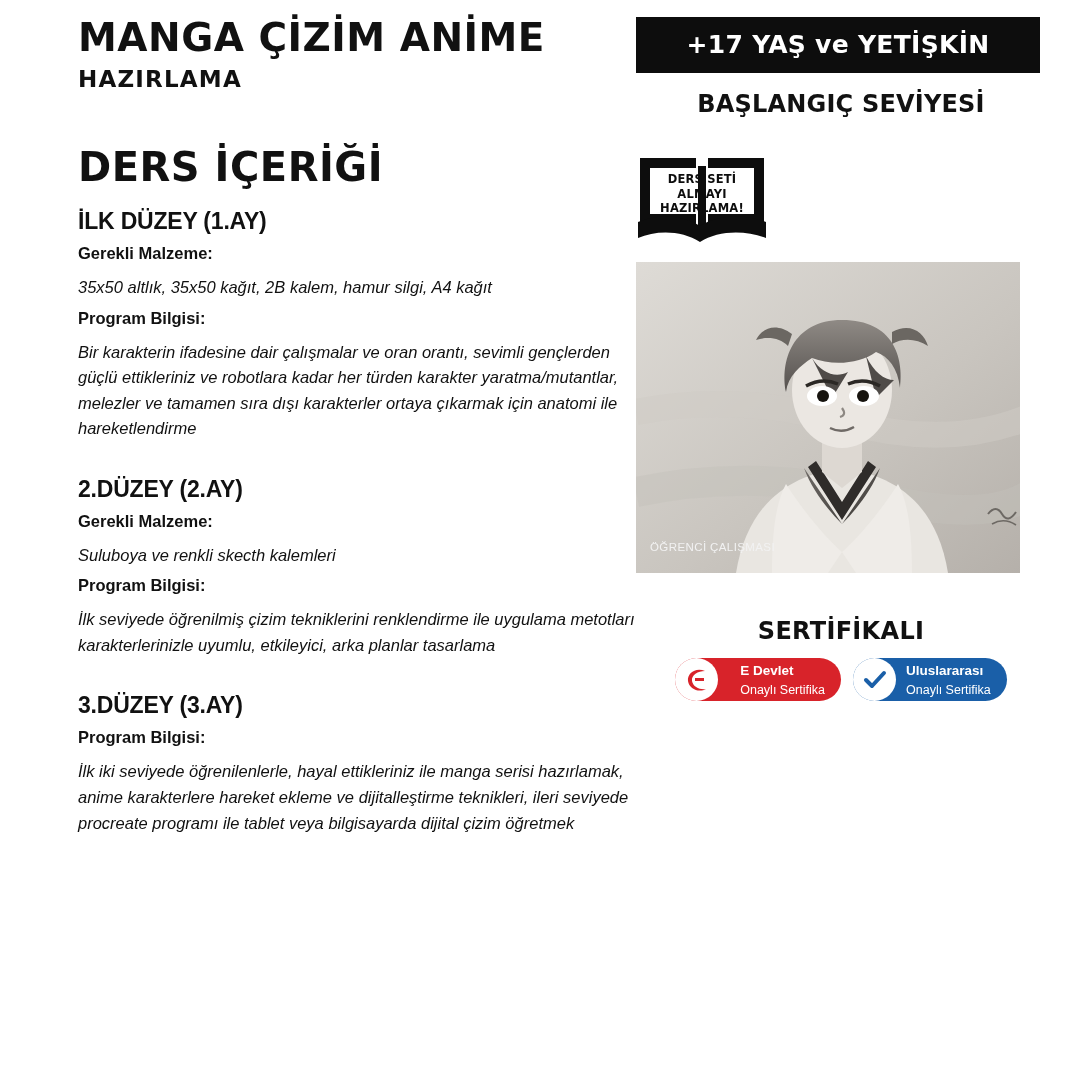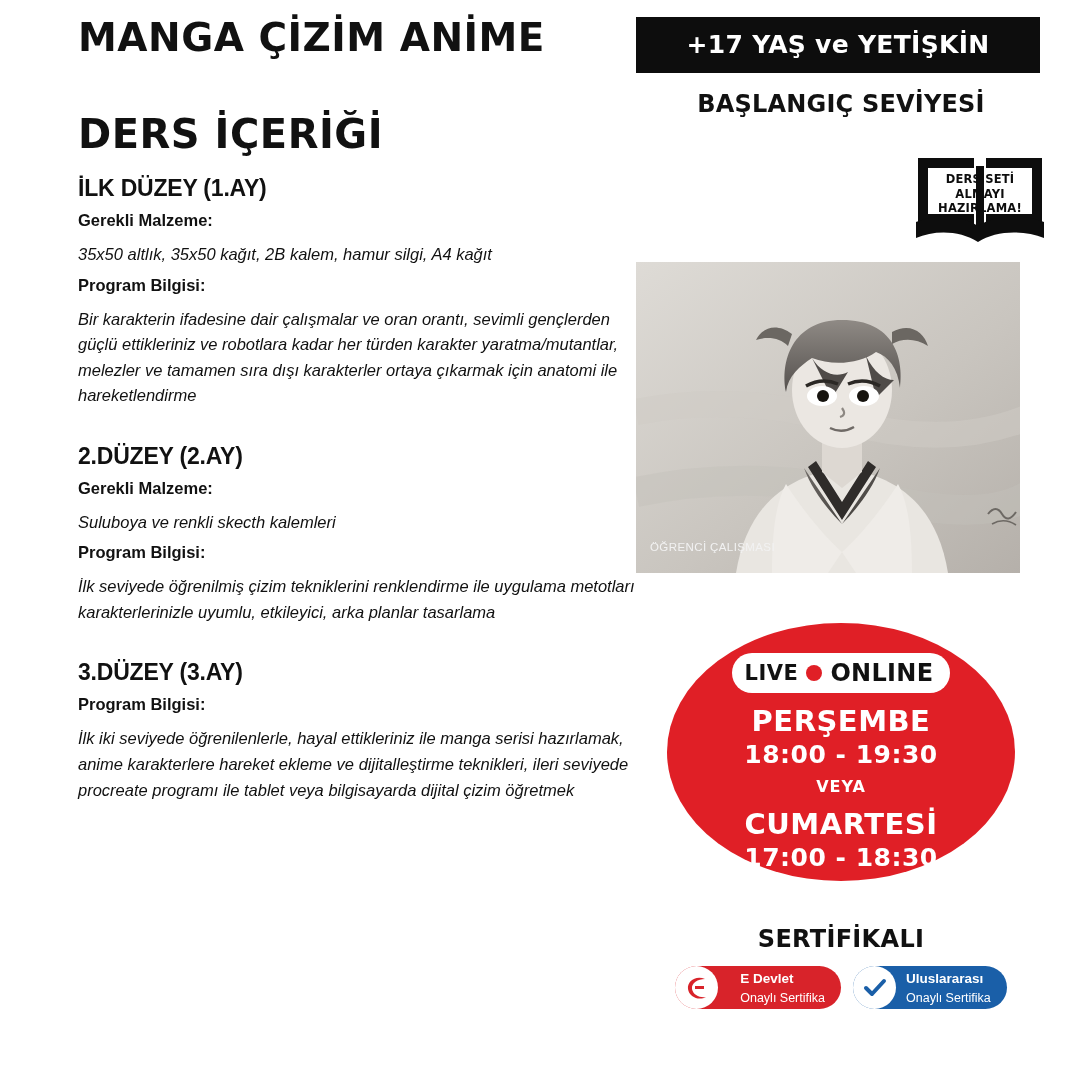--- a/index.html
+++ b/index.html
@@ -79,21 +79,21 @@
     font-size: 24px;
     font-weight: 800;
     margin-top: 17px;
     letter-spacing: 0.2px;
     font-family: "DejaVu Sans", sans-serif;
   }
 
   
   .book-wrap {
     margin-top: 34px;
-    display: flex; justify-content: flex-end;
+    display: flex; justify-content: flex-start;
   }
   .book {
     position: relative;
     width: 132px; height: 92px;
   }
   .book-note {
     position: absolute;
     left: 0; right: 0; top: 20px;
     text-align: center;
     font-size: 11.5px;
@@ -196,20 +196,21 @@
   .cert-txt .l1 { font-size: 13.5px; font-weight: 700; }
   .cert-txt .l2 { font-size: 12.5px; font-weight: 400; }
 </style>
 </head>
 <body>
 
 <div class="page">
 
   <div class="left">
     <div class="title-main">MANGA ÇİZİM ANİME</div>
+    <div class="title-sub">HAZIRLAMA</div>
 
     <div class="section-head">DERS İÇERİĞİ</div>
 
     <div class="level">
       <div class="level-title">İLK DÜZEY (1.AY)</div>
       <div class="level-lbl">Gerekli Malzeme:</div>
       <div class="level-txt">35x50 altlık, 35x50 kağıt, 2B kalem, hamur silgi, A4 kağıt</div>
       <div class="level-lbl">Program Bilgisi:</div>
       <div class="level-txt">Bir karakterin ifadesine dair çalışmalar ve oran orantı, sevimli gençlerden güçlü ettikleriniz ve robotlara kadar her türden karakter yaratma/mutantlar, melezler ve tamamen sıra dışı karakterler ortaya çıkarmak için anatomi ile hareketlendirme</div>
     </div>
@@ -300,34 +301,20 @@
 
         <path d="M206 146 q5 7 -2 9" stroke="#8d8883" stroke-width="2.2" fill="none"></path>
         <path d="M194 166 q12 6 24 -1" stroke="#6f6a66" stroke-width="2.4" fill="none"></path>
 
         <path d="M352 252 q8 -10 14 0 q6 10 14 -2" stroke="#6d6964" stroke-width="2" fill="none"></path>
         <path d="M356 262 q12 -7 24 1" stroke="#6d6964" stroke-width="1.6" fill="none"></path>
       </svg>
       <div class="art-caption">ÖĞRENCİ ÇALIŞMASI</div>
     </div>
 
-    <div class="live-wrap">
-      <div class="live-circle">
-        <div class="live-pill">
-          <span class="lbl-live">LIVE</span>
-          <span class="live-dot"></span>
-          <span class="lbl-online">ONLINE</span>
-        </div>
-        <div class="day">PERŞEMBE</div>
-        <div class="time">18:00 - 19:30</div>
-        <div class="veya">VEYA</div>
-        <div class="day">CUMARTESİ</div>
-        <div class="time">17:00 - 18:30</div>
-      </div>
-    </div>
 
     <div class="cert-title">SERTİFİKALI</div>
     <div class="cert-row">
 
       <div class="cert-badge red">
         <span class="cert-logo red">
           <svg width="30" height="30" viewBox="0 0 30 30" aria-hidden="true">
             <path d="M23 6 C 14 2, 5 8, 6 16 C 7 24, 17 28, 24 24 C 18 25, 11 22, 10 16 C 9 10, 16 6, 23 6 Z" fill="#d8232a"></path>
             <path d="M13 13 h9 v3 h-9 z" fill="#d8232a"></path>
           </svg>

